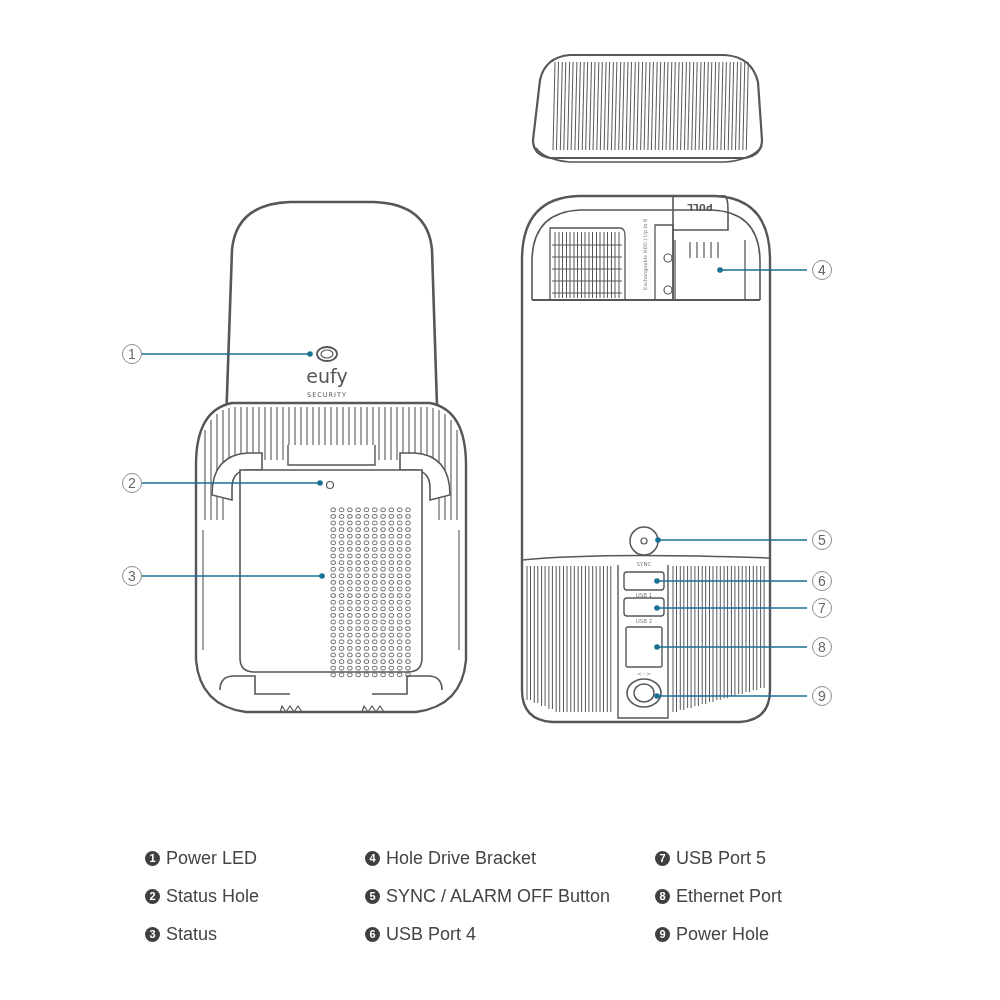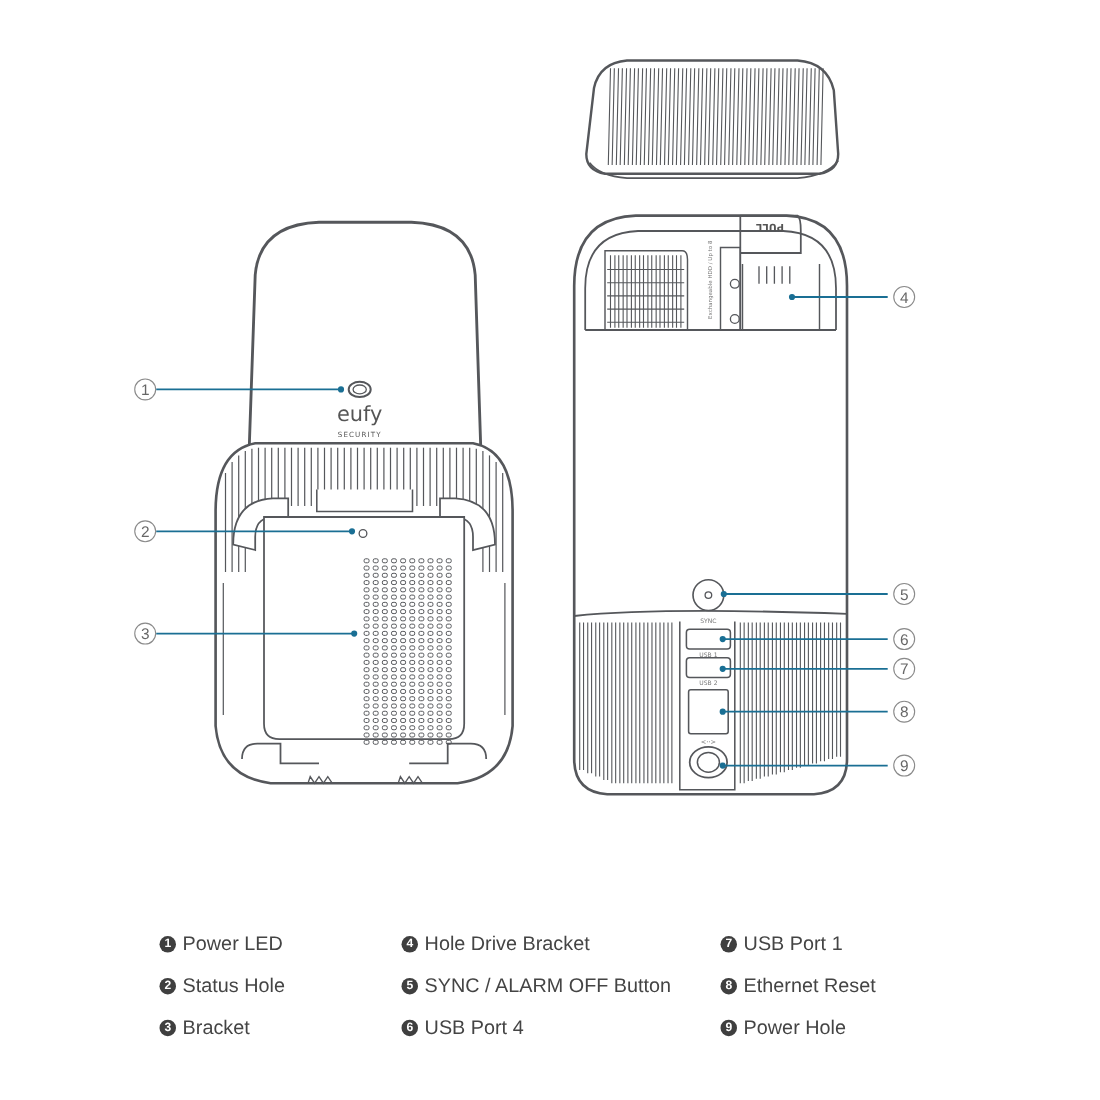--- a/index.html
+++ b/index.html
@@ -507,39 +507,39 @@
   <div class="legend-item" style="left:0;top:0;">
     <span class="legend-badge">1</span>
     <span>Power LED</span>
   </div>
   <div class="legend-item" style="left:0;top:38px;">
     <span class="legend-badge">2</span>
     <span>Status Hole</span>
   </div>
   <div class="legend-item" style="left:0;top:76px;">
     <span class="legend-badge">3</span>
-    <span>Bracket</span>
+    <span>Status</span>
   </div>
   <div class="legend-item" style="left:220px;top:0;">
     <span class="legend-badge">4</span>
     <span>Hole Drive Bracket</span>
   </div>
   <div class="legend-item" style="left:220px;top:38px;">
     <span class="legend-badge">5</span>
     <span>SYNC / ALARM OFF Button</span>
   </div>
   <div class="legend-item" style="left:220px;top:76px;">
     <span class="legend-badge">6</span>
     <span>USB Port 4</span>
   </div>
   <div class="legend-item" style="left:510px;top:0;">
     <span class="legend-badge">7</span>
-    <span>USB Port 1</span>
+    <span>USB Port 5</span>
   </div>
   <div class="legend-item" style="left:510px;top:38px;">
     <span class="legend-badge">8</span>
-    <span>Ethernet Reset</span>
+    <span>Ethernet Port</span>
   </div>
   <div class="legend-item" style="left:510px;top:76px;">
     <span class="legend-badge">9</span>
     <span>Power Hole</span>
   </div>
 </div>
 
 </body></html>

